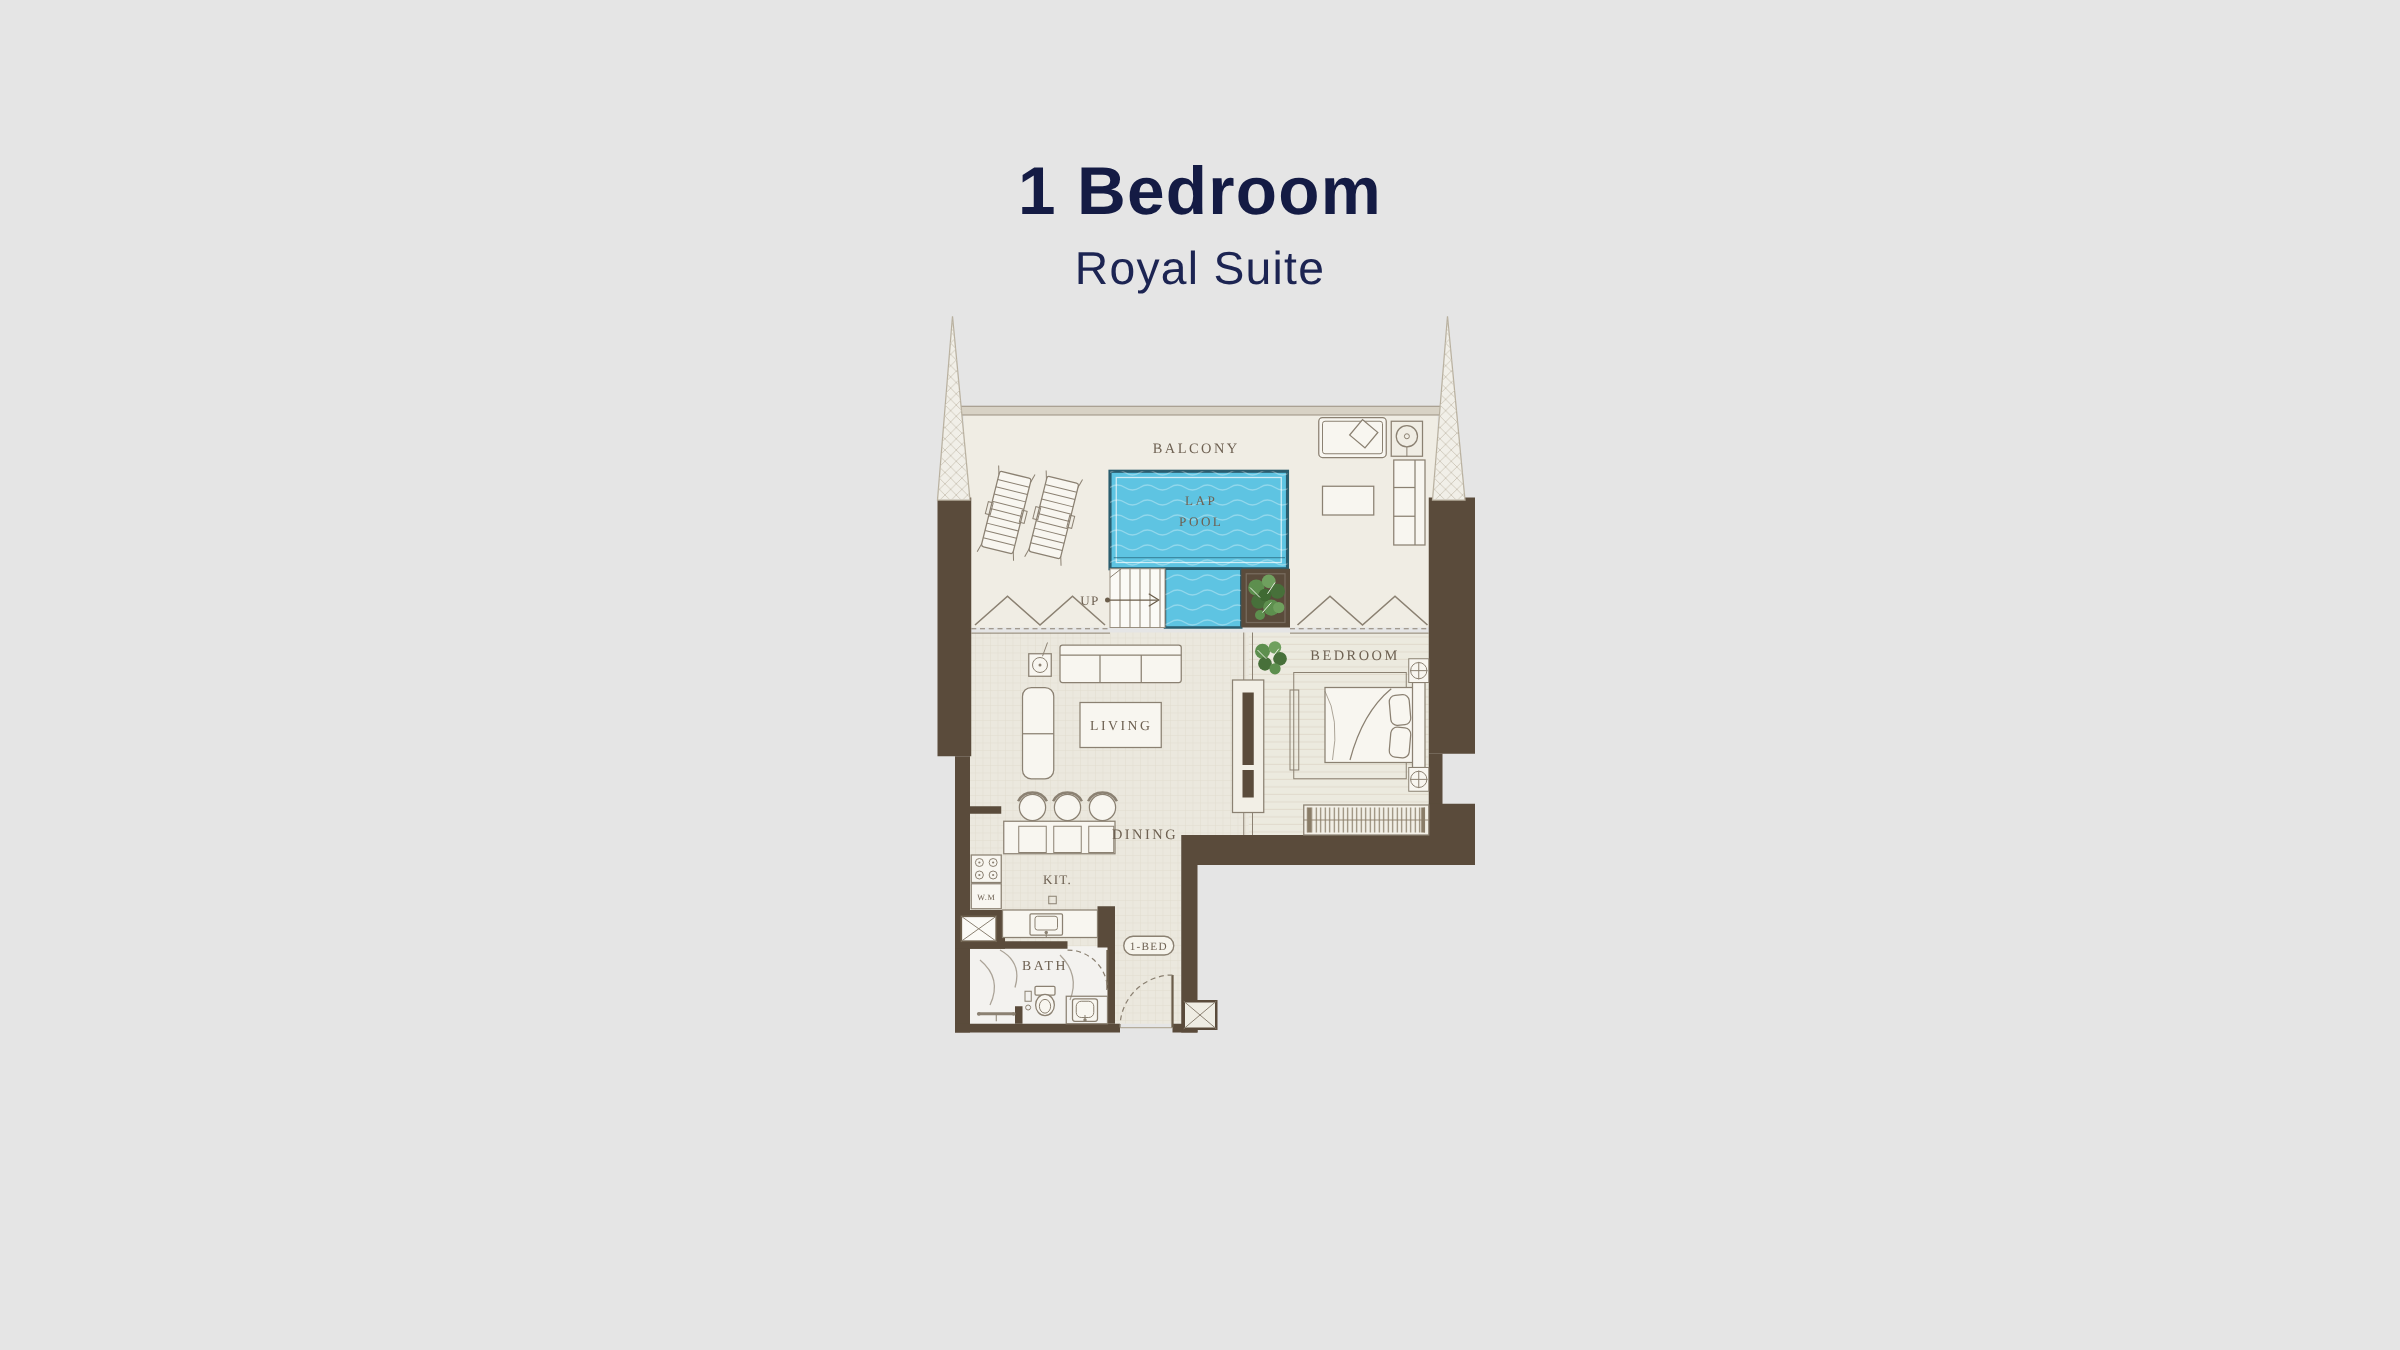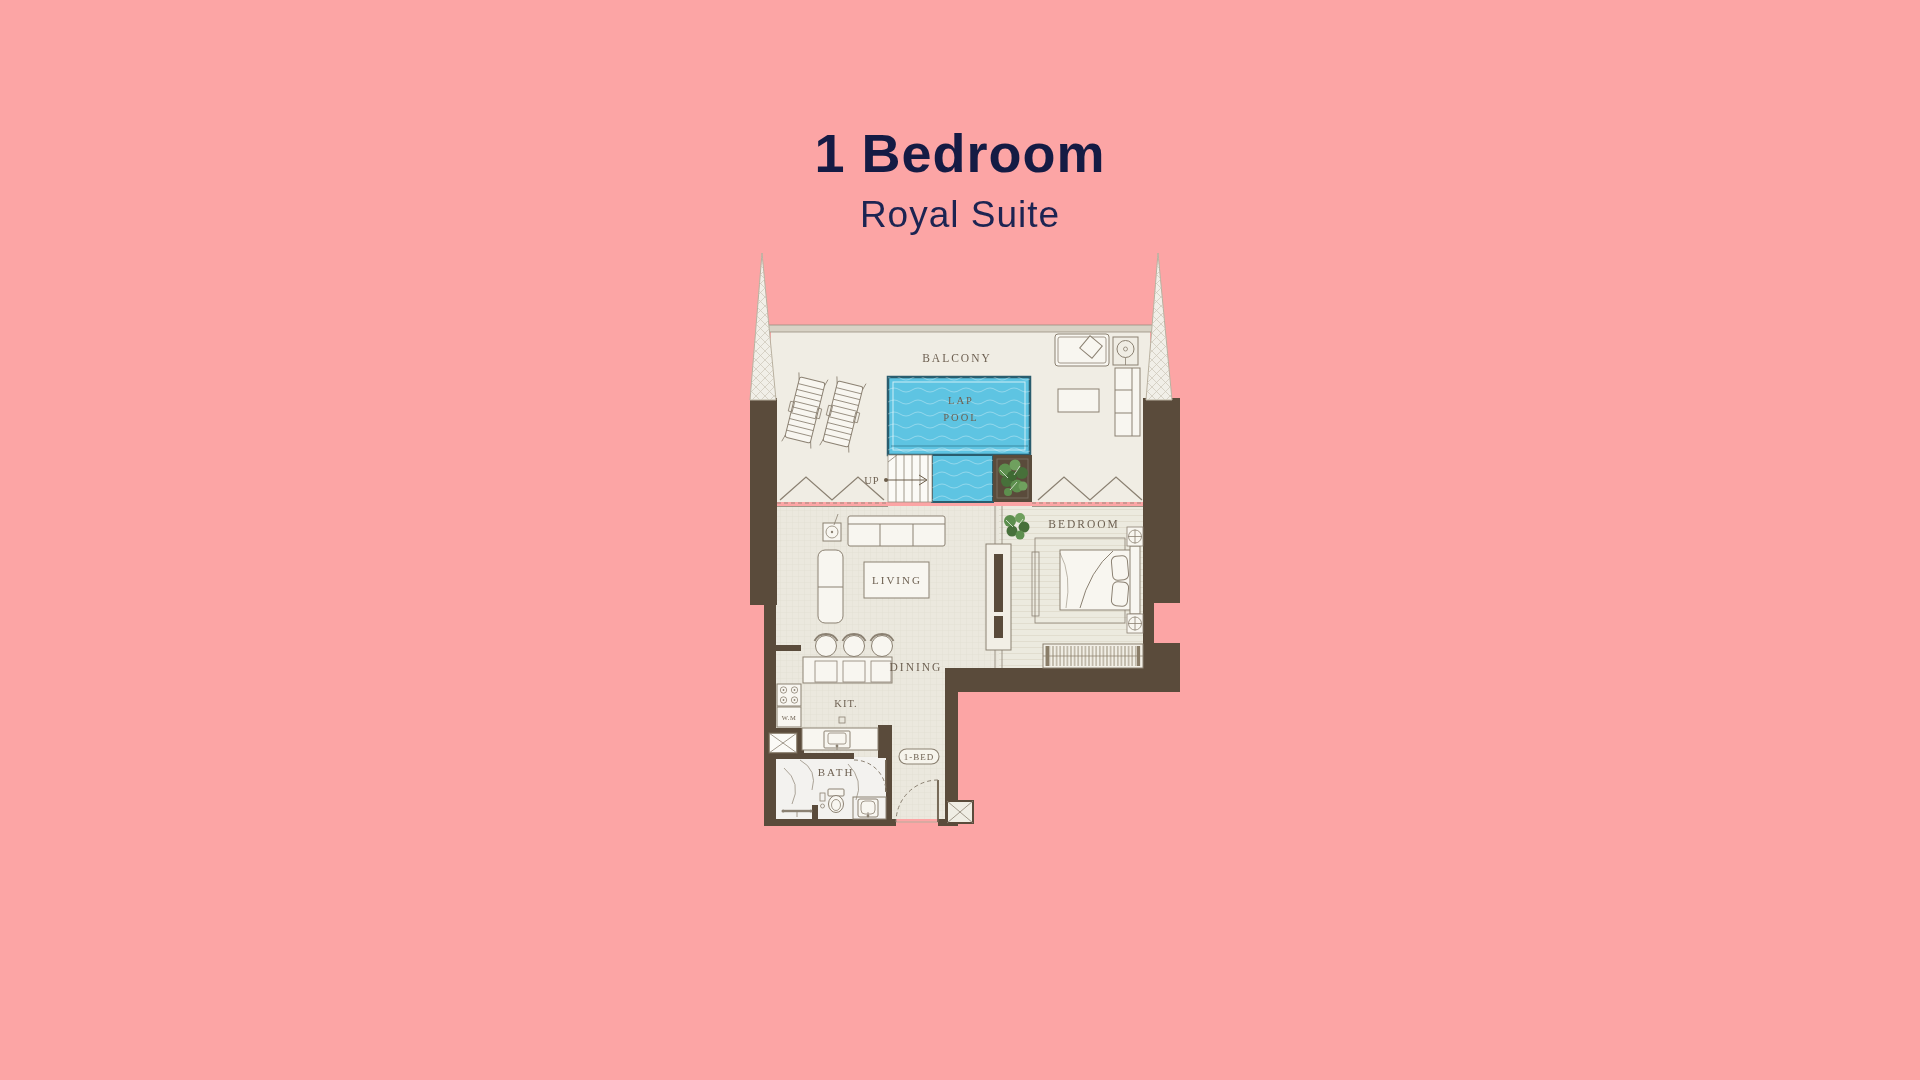--- a/index.html
+++ b/index.html
@@ -1,16 +1,16 @@
 <!DOCTYPE html>
 <html style="--c-title_main: #141b44; --c-title_sub: #1c2452; --c-wall: #5a4b3b; --c-wall_light: #d8d2c5; --c-line: #8b8172; --c-label: #6e6152; --c-water: #5ec4e2; --c-pool_border: #2a5d6e; --c-floor: #ebe8de; --c-balcony_floor: #f0ede4; --c-bedroom_floor: #eceadf; --c-bath_floor: #f3f2ef; --c-plant_green: #5d8f4e; --c-plant_dark: #47703a; --c-hatch_line: #ccc6b8;"><head>
 <meta charset="utf-8">
 <style>
   html,body{margin:0;padding:0;background:#ffffff;}
-  .stage{position:relative;width:1920px;height:1080px;background:#fca5a5;overflow:hidden;
+  .stage{position:relative;width:1920px;height:1080px;background:#e5e5e5;overflow:hidden;
          font-family:"Liberation Sans",sans-serif;}
   .title-wrap{position:absolute;left:660px;top:122px;width:600px;text-align:center;}
   .title-main{margin:0;font-size:54px;font-weight:bold;letter-spacing:1px;color:var(--c-title_main);}
   .title-sub{margin:10px 0 8px 0;font-size:37px;font-weight:normal;letter-spacing:1px;color:var(--c-title_sub);}
   svg{position:absolute;left:0;top:0;}
   .wall{fill:var(--c-wall);}
   .wl{stroke:var(--c-line);stroke-width:1;fill:none;}
   .furn{stroke:var(--c-line);stroke-width:1;fill:#f8f6f0;}
   .furnN{stroke:var(--c-line);stroke-width:1;fill:none;}
   .thin{stroke-width:0.8;}

